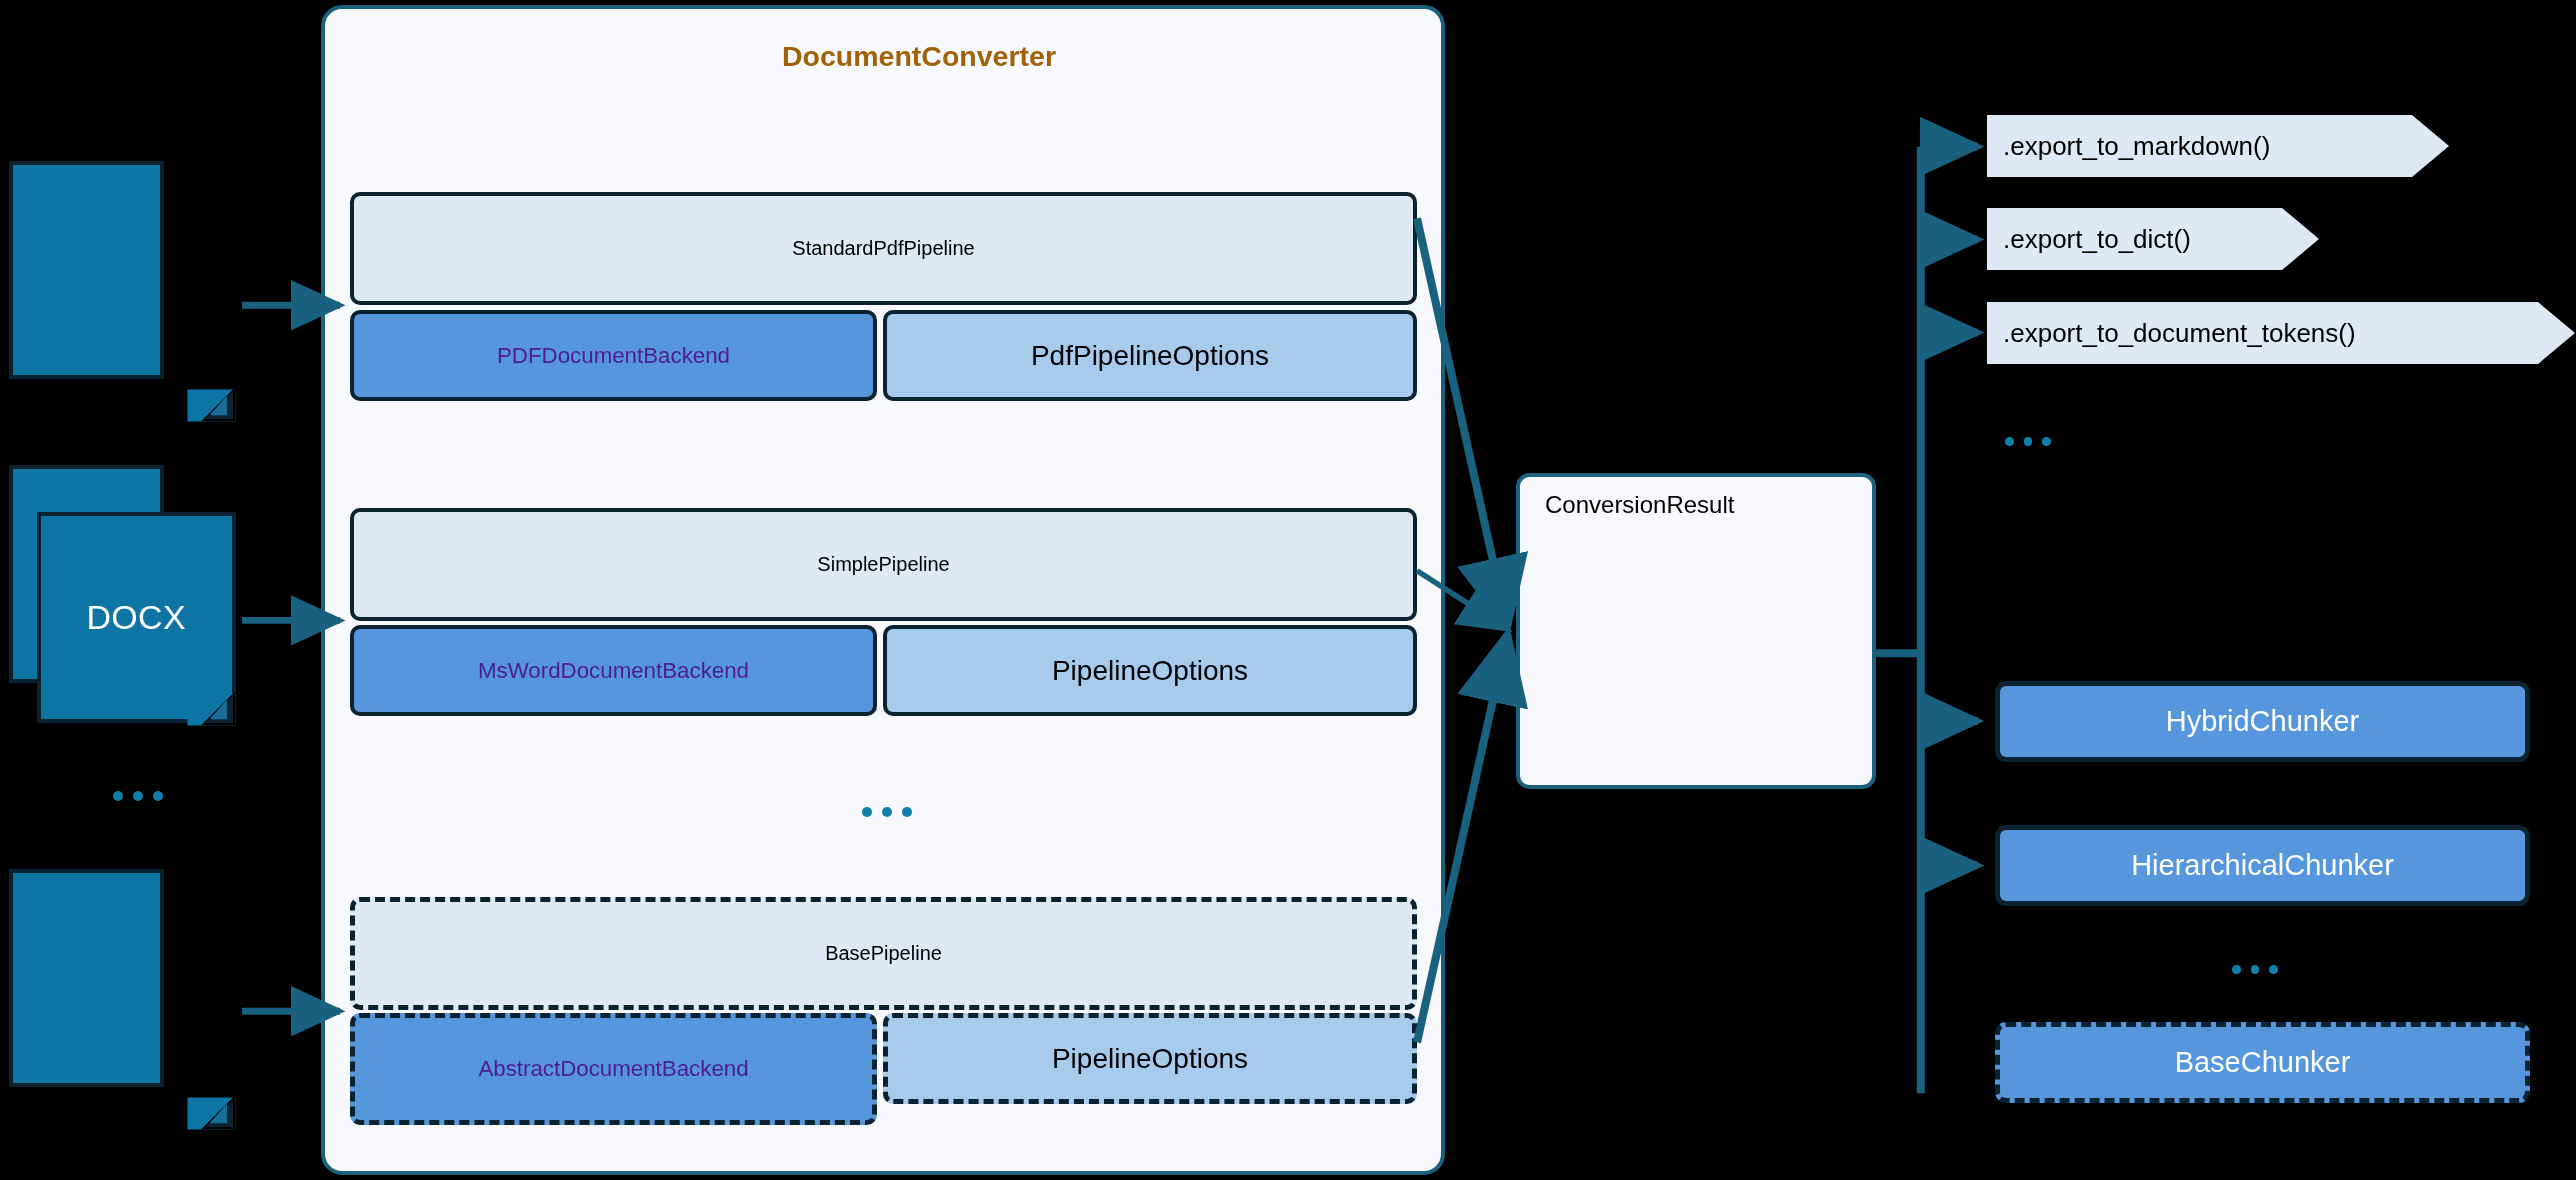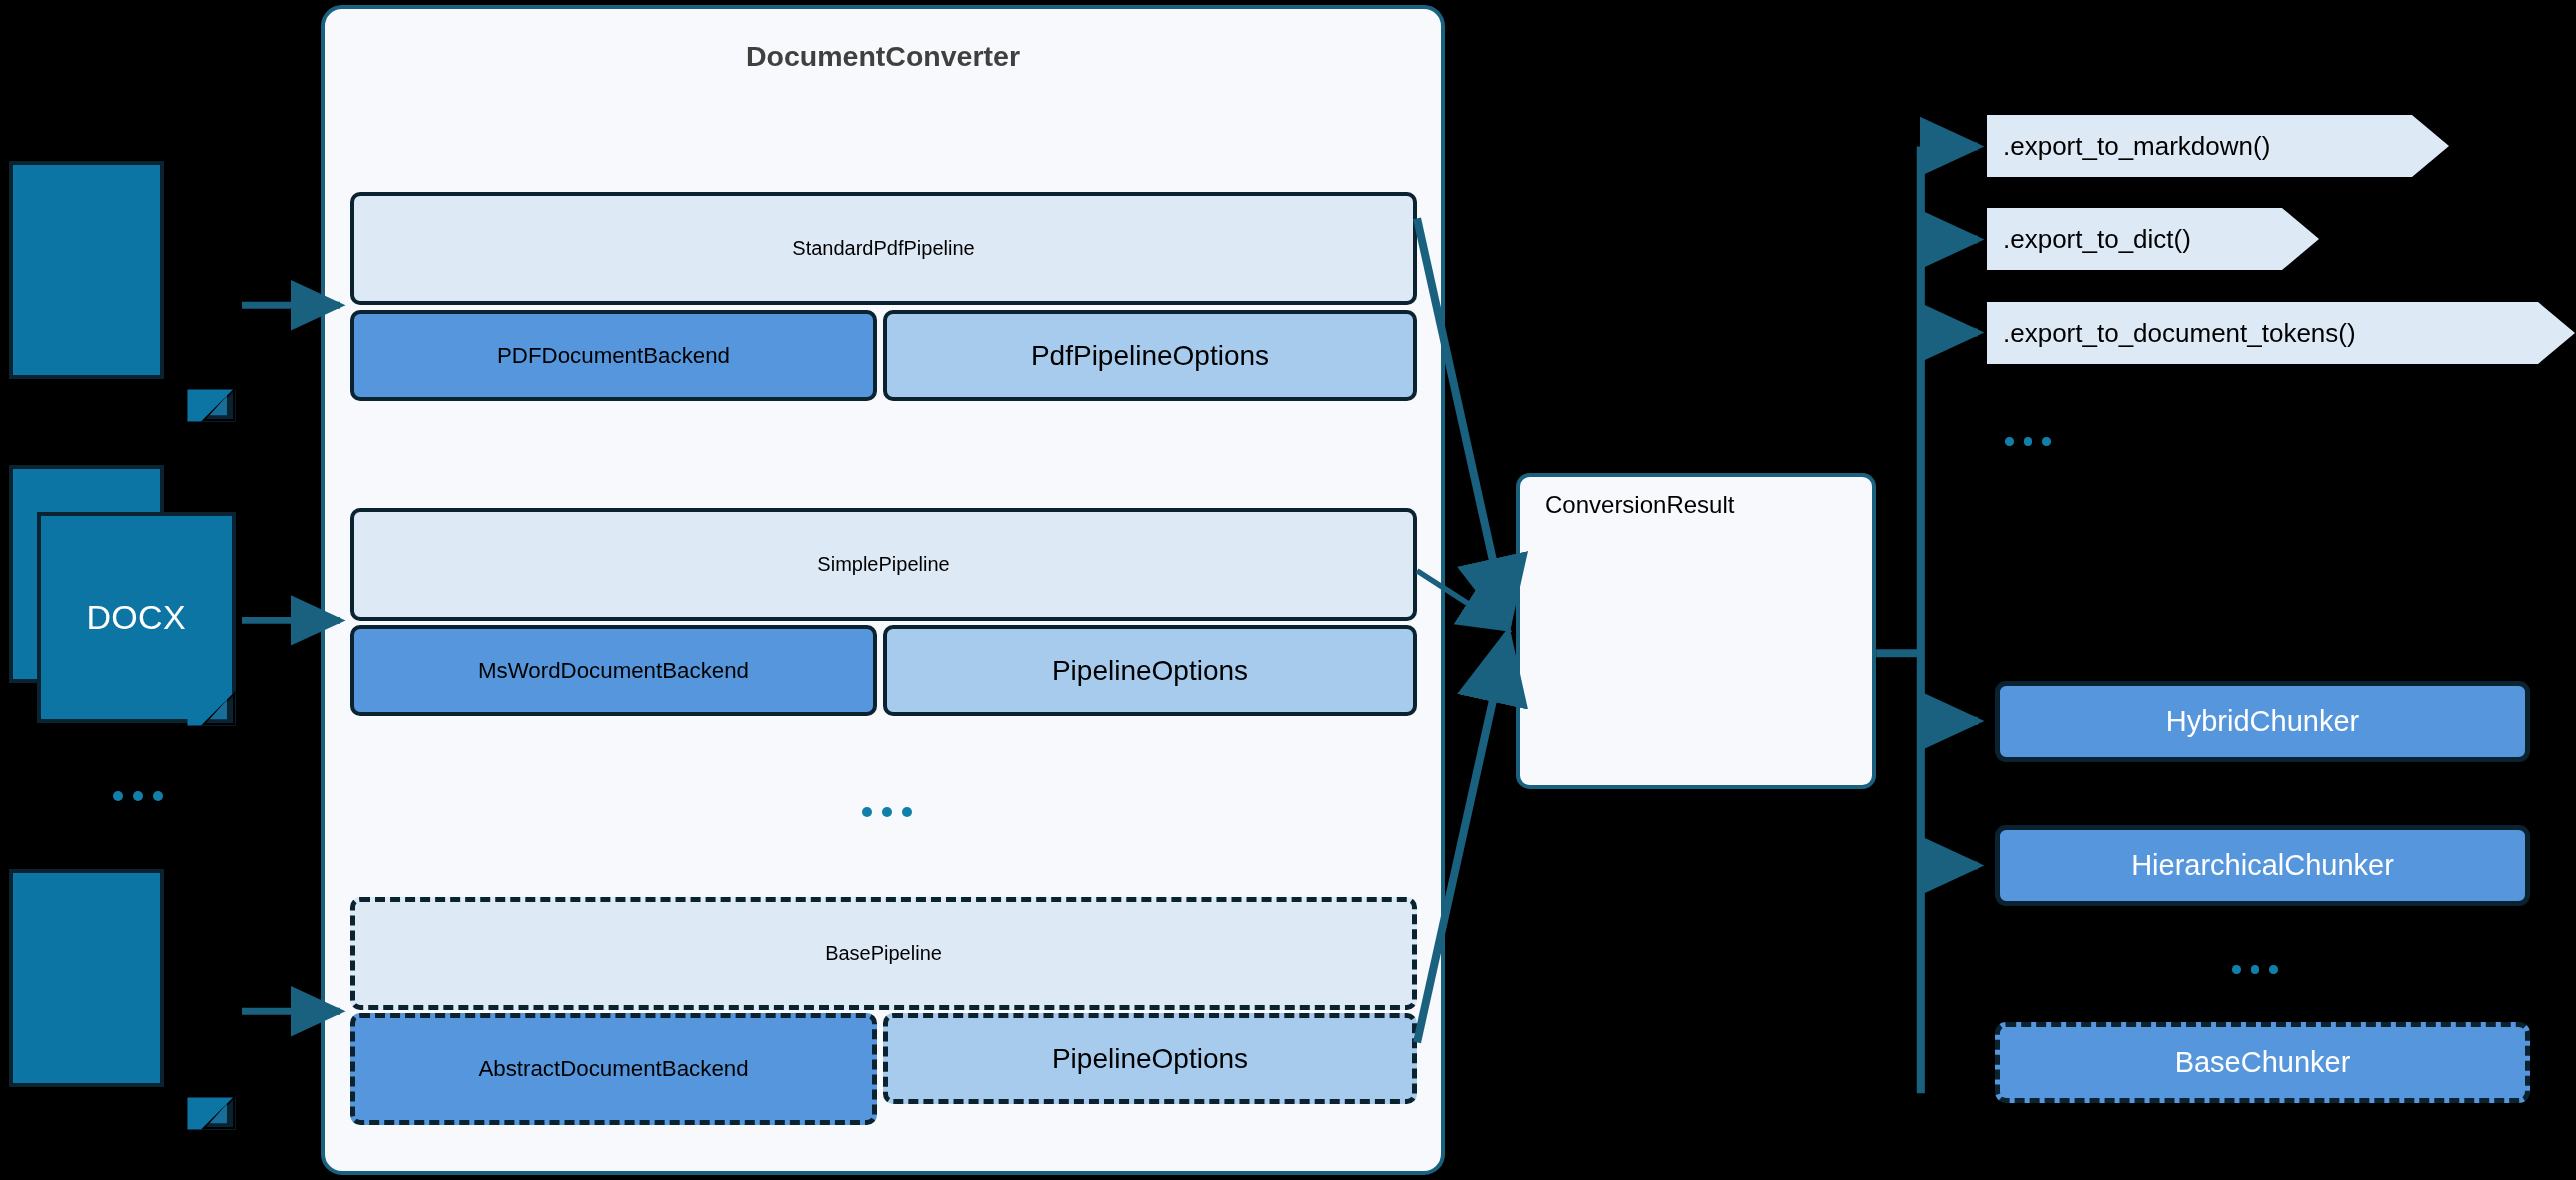--- a/index.html
+++ b/index.html
@@ -13,31 +13,31 @@
   .doc-front{position:absolute;background:#0d75a3;border:4.3px solid #0b2331;
              box-sizing:border-box;display:flex;align-items:center;justify-content:center;}
   .doc-label{color:#ffffff;font-size:34px;line-height:1.12;text-align:center;
              letter-spacing:0.3px;white-space:pre-line;}
   .doc-fold{position:absolute;}
 
   
   #converter-box{position:absolute;background:#f7f9fd;border:4.3px solid #19617f;
                  border-radius:21px;box-sizing:border-box;}
   #converter-title{position:absolute;width:100%;text-align:center;
-                   font-size:28.5px;font-weight:bold;color:#404040;}
+                   font-size:28.5px;font-weight:bold;color:#a16207;padding-left:36px;}
 
   
   .pipe-head{position:absolute;background:#dee9f6;border:4.3px solid #0b2331;
              box-sizing:border-box;border-radius:10px;
              display:flex;align-items:center;justify-content:center;
              font-size:20px;color:#000;}
   .pipe-backend{position:absolute;background:#5596dd;border:4.3px solid #0b2331;
                 box-sizing:border-box;border-radius:10px;
                 display:flex;align-items:center;justify-content:center;
-                font-size:22.3px;color:#000000;}
+                font-size:22.3px;color:#4c1d95;}
   .pipe-options{position:absolute;background:#a6cbec;border:4.3px solid #0b2331;
                 box-sizing:border-box;border-radius:10px;
                 display:flex;align-items:center;justify-content:center;
                 font-size:28px;color:#000;}
   .dashed{border-style:dashed !important;border-width:5.6px !important;}
 
   
   #result-box{position:absolute;background:#f7f9fd;border:4.3px solid #19617f;
               border-radius:13.6px;box-sizing:border-box;}
   #result-caption{position:absolute;font-size:24px;color:#000;}

